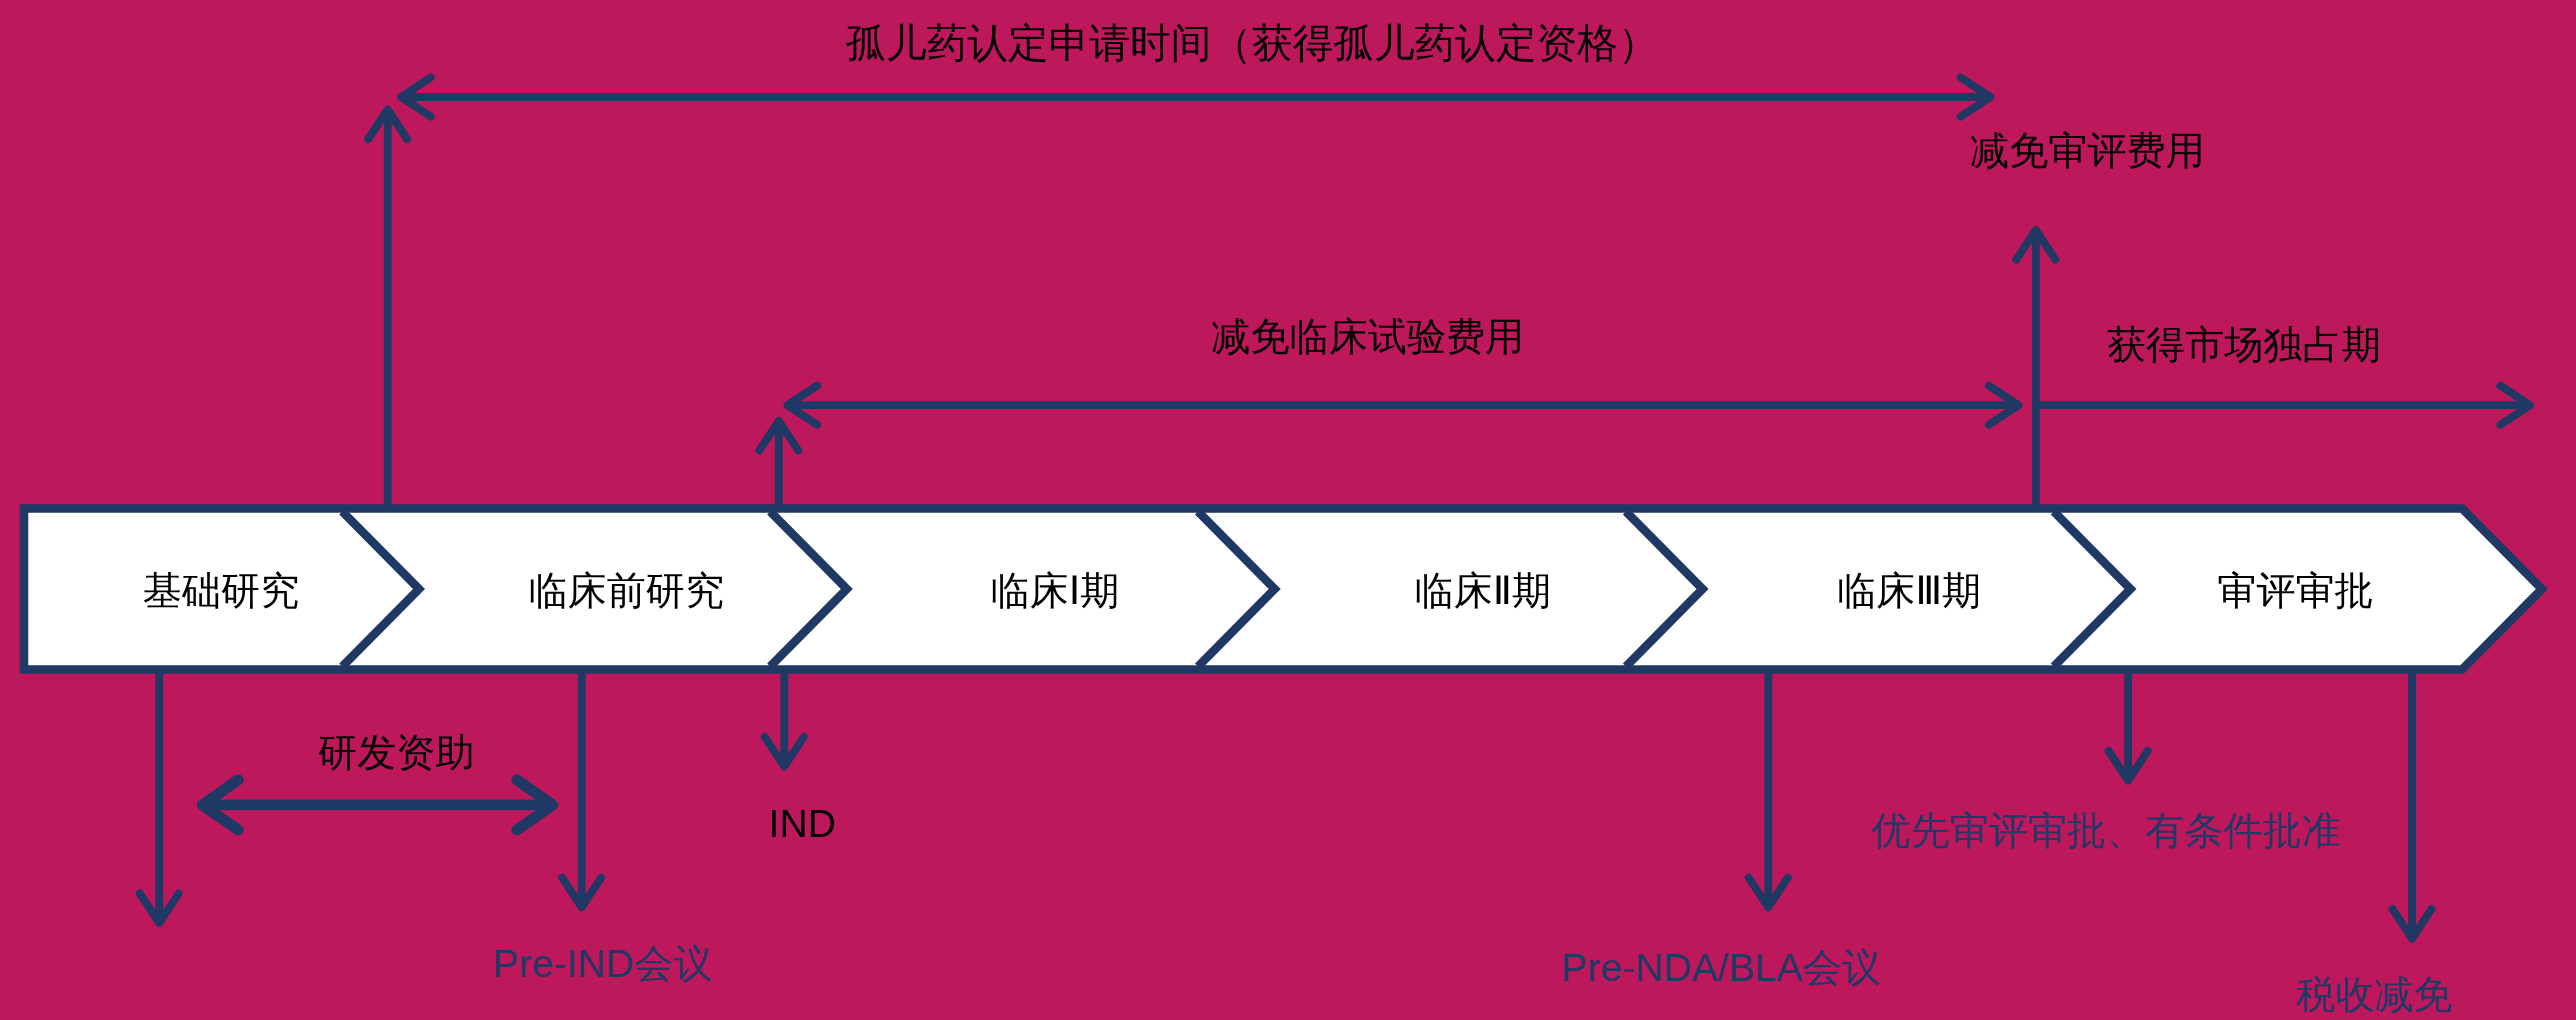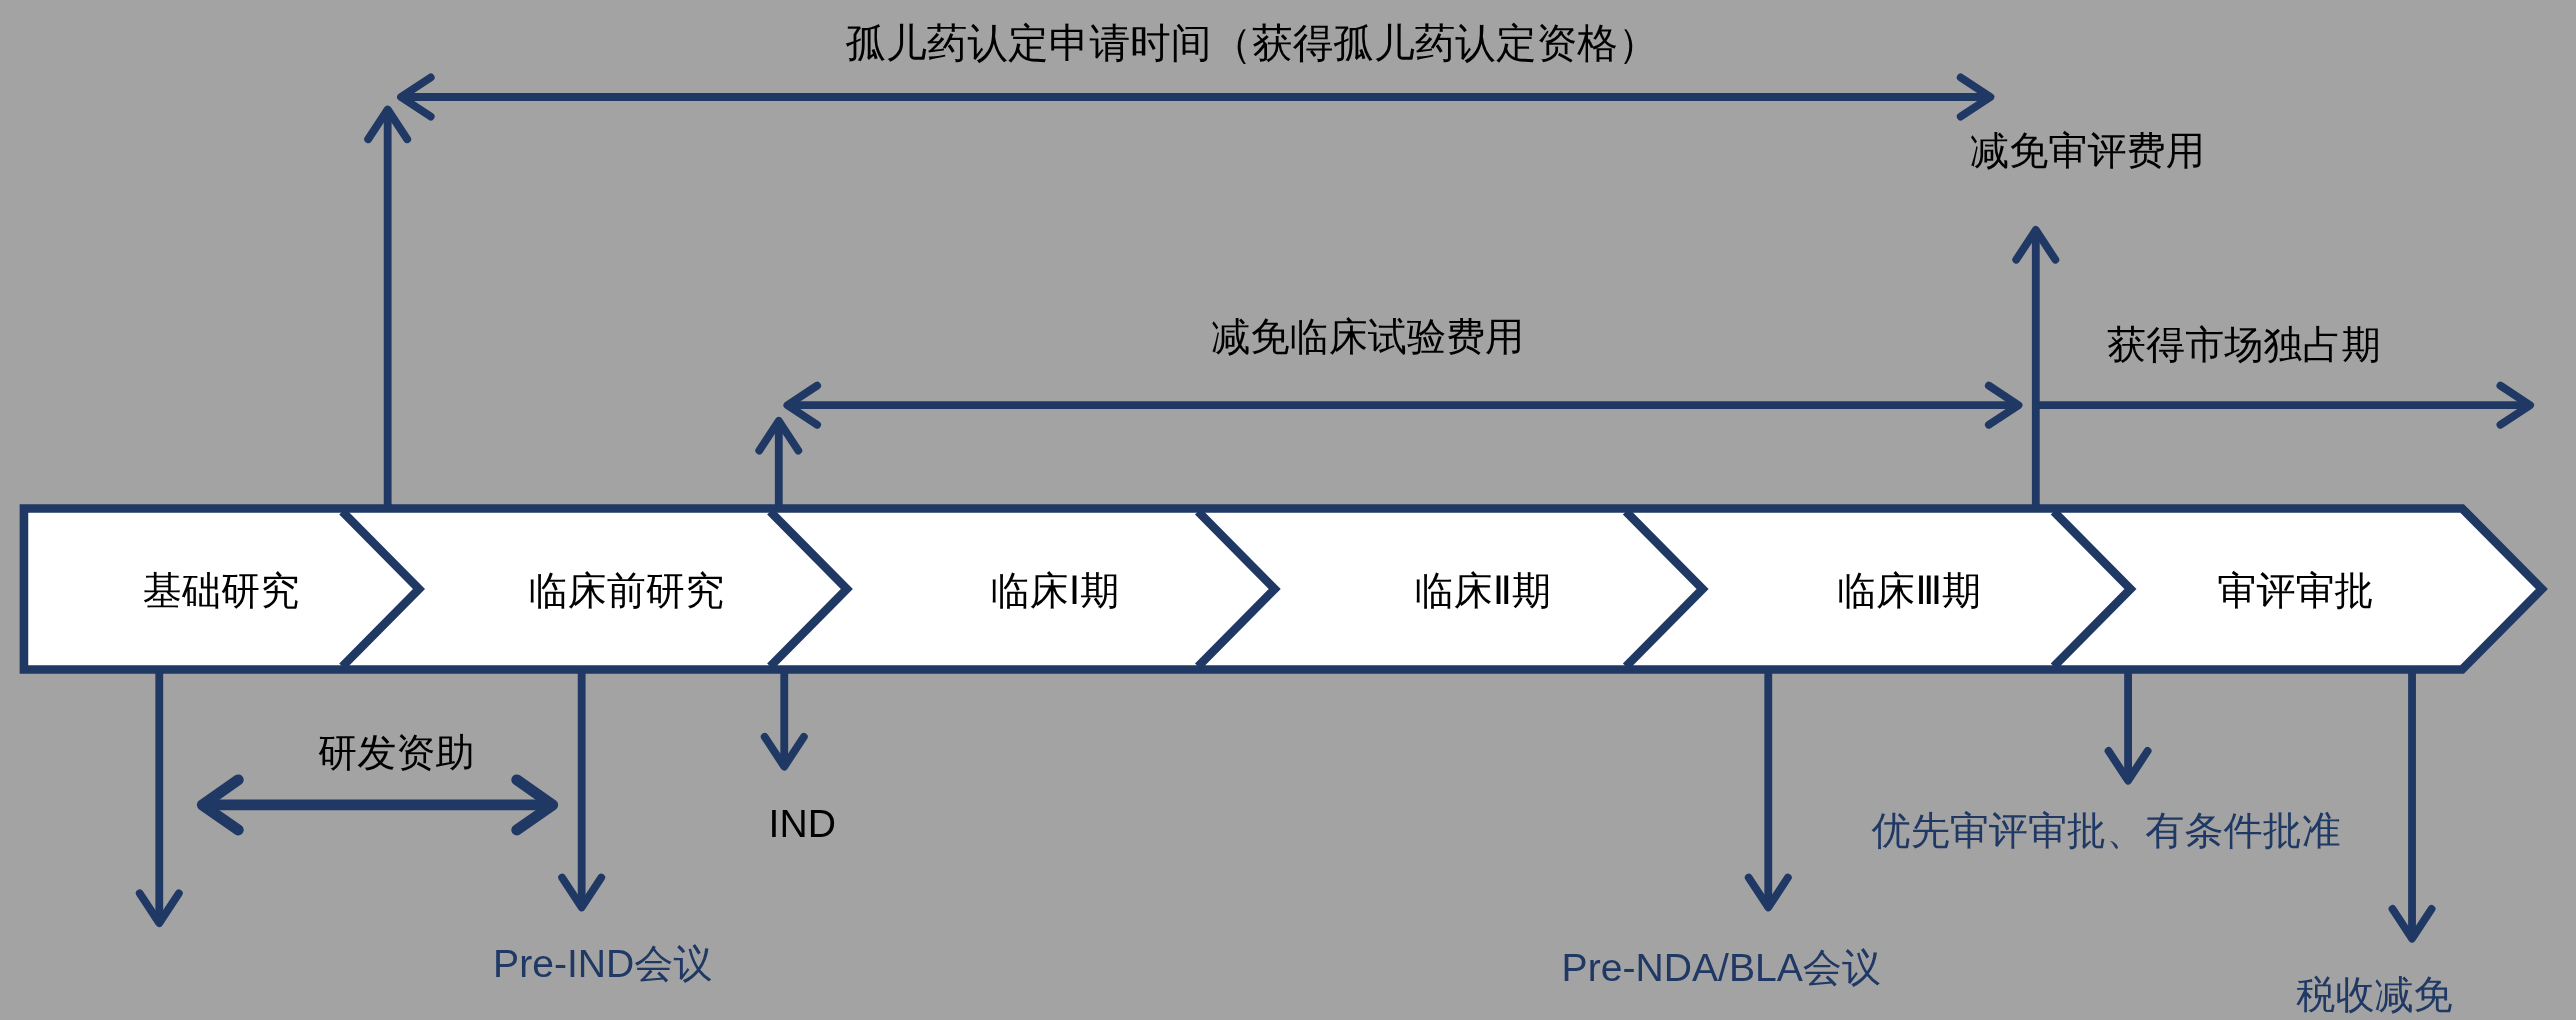--- a/index.html
+++ b/index.html
@@ -7,21 +7,21 @@
     padding: 0;
     background: #ffffff;
     width: 2576px;
     height: 1020px;
     overflow: hidden;
   }
   .canvas {
     position: relative;
     width: 2576px;
     height: 1020px;
-    background: #a3a3a3;
+    background: #be185d;
   }
   svg { display: block; }
   text {
     font-family: "Liberation Sans", sans-serif;
   }
   .f52 { font-size: 52px; }
   .f50 { font-size: 50px; }
   .stage-label { font-size: 50px; }
 </style>
 </head>

